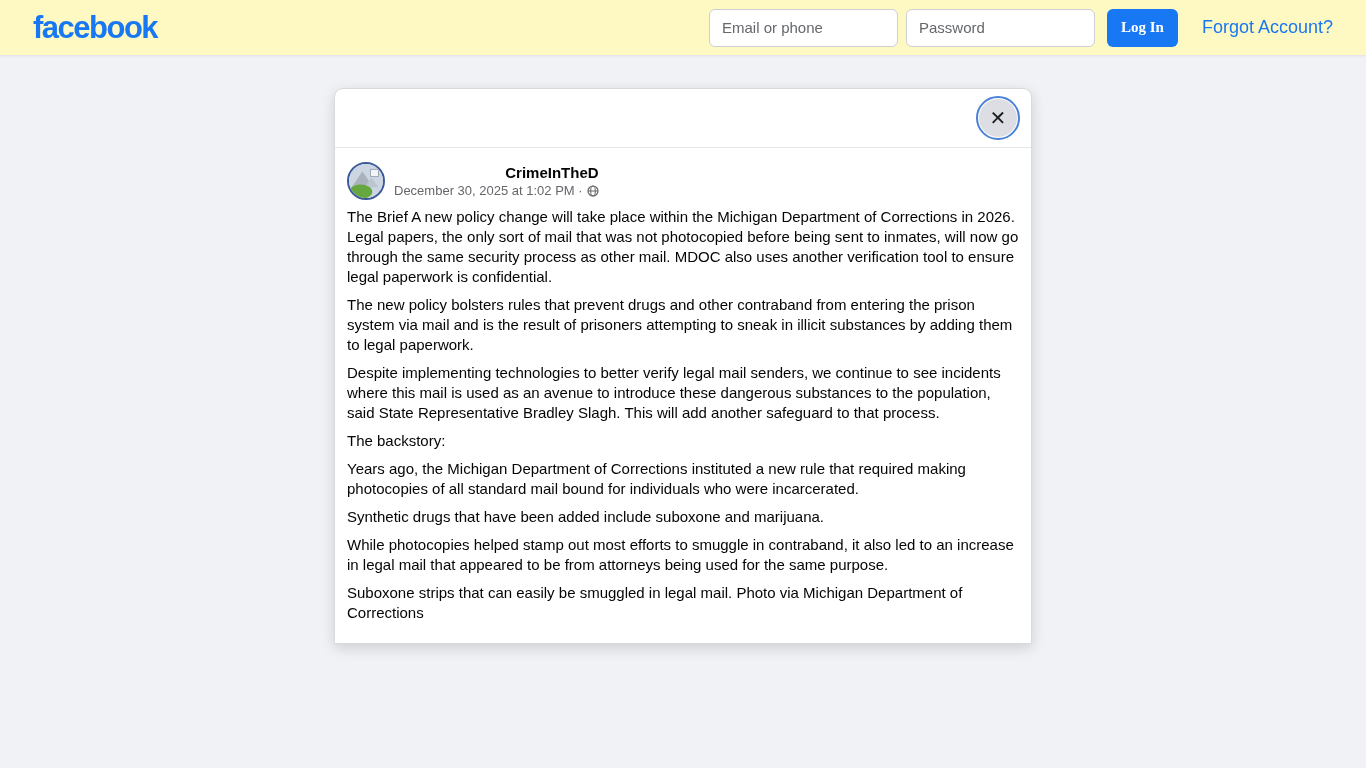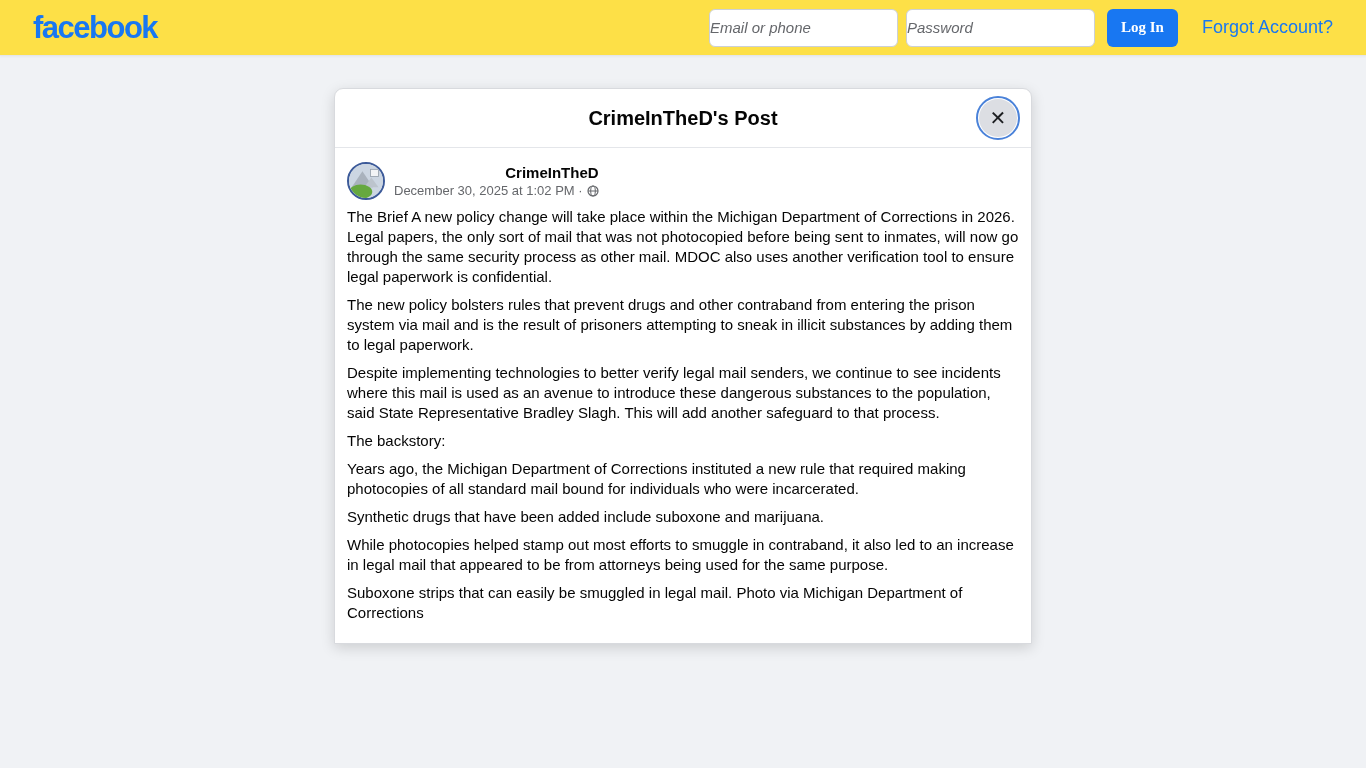--- a/index.html
+++ b/index.html
@@ -4,39 +4,39 @@
 <style>
   * { margin: 0; padding: 0; box-sizing: border-box; }
   html, body {
     width: 1366px; height: 768px; overflow: hidden;
     font-family: "Liberation Sans", "DejaVu Sans", sans-serif;
     background: #f0f2f5;
   }
   
   .fb-header {
     position: relative; z-index: 5;
-    height: 56px; background: #fde047;
+    height: 56px; background: #fef9c3;
     border-bottom: 1px solid #e4e6ea;
     box-shadow: 0 1px 2px rgba(0,0,0,.04);
     display: flex; align-items: center;
     padding: 0 33px;
   }
   .fb-logo {
     color: #1877f2; font-size: 31px; font-weight: bold;
     letter-spacing: -1.5px; line-height: 1; cursor: pointer;
     user-select: none;
   }
   .header-right {
     margin-left: auto; display: flex; align-items: center; gap: 8px;
   }
   .login-input {
     width: 189px; height: 38px;
     border: 1px solid #ccd0d5; border-radius: 6px;
-    padding: 0 0; font-size: 15px; color: #1c1e21;
-    font-family: inherit; background: #fff; outline: none; font-style: italic;
+    padding: 0 12px; font-size: 15px; color: #1c1e21;
+    font-family: inherit; background: #fff; outline: none;
   }
   .login-input::placeholder { color: #65676b; opacity: 1; }
   .login-btn {
     height: 38px; padding: 0 14px; margin-left: 4px;
     background: #1877f2; color: #fff; border: none; border-radius: 6px;
     font-size: 15px; font-weight: bold; font-family: Liberation Serif, serif; cursor: pointer;
   }
   .forgot-link {
     margin-left: 16px; color: #1877f2; font-size: 18px;
     text-decoration: none; cursor: pointer; white-space: nowrap;
@@ -103,21 +103,20 @@
     <input class="login-input" type="text" placeholder="Email or phone" style="">
     <input class="login-input" type="password" placeholder="Password" style="">
     <button class="login-btn">Log In</button>
     <a class="forgot-link" href="#">Forgot Account?</a>
   </div>
 </header>
 
 <div class="modal-wrap">
   <section class="post-modal">
     <div class="modal-titlebar">
-      <h1 class="modal-title">CrimeInTheD's Post</h1>
       <button class="modal-close">
         <span>✕</span>
       </button>
     </div>
 
     <div class="modal-body">
       <div class="author-row">
         <div class="avatar">
 
           <svg viewBox="0 0 38 38">

